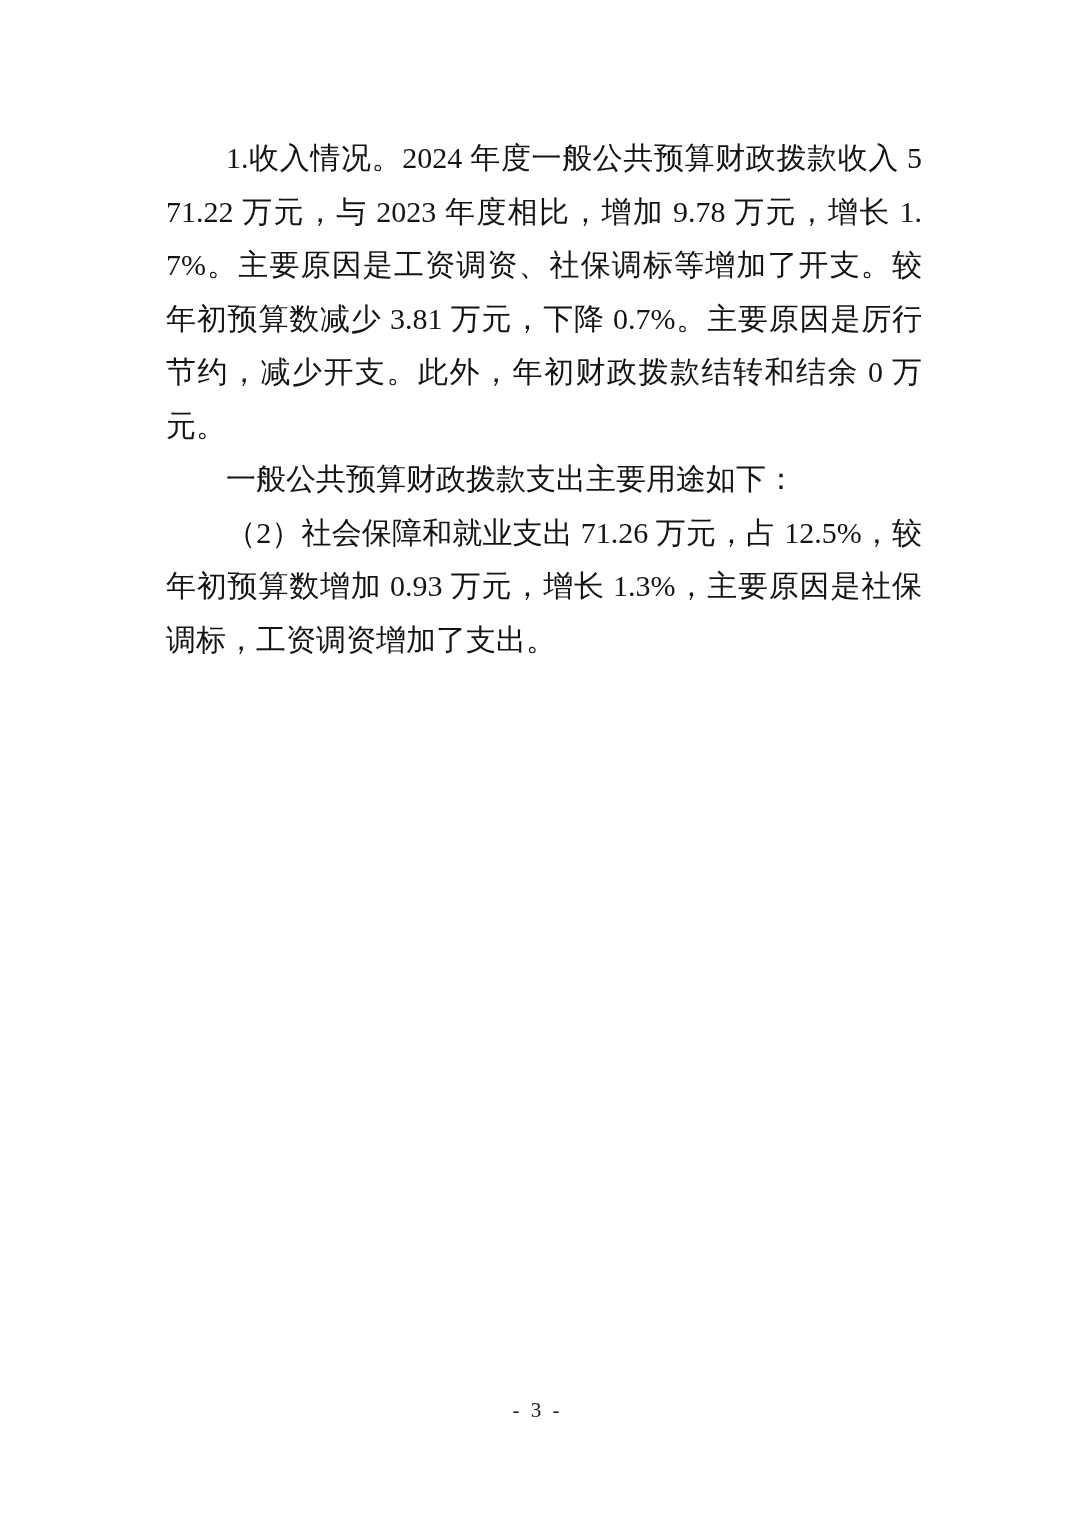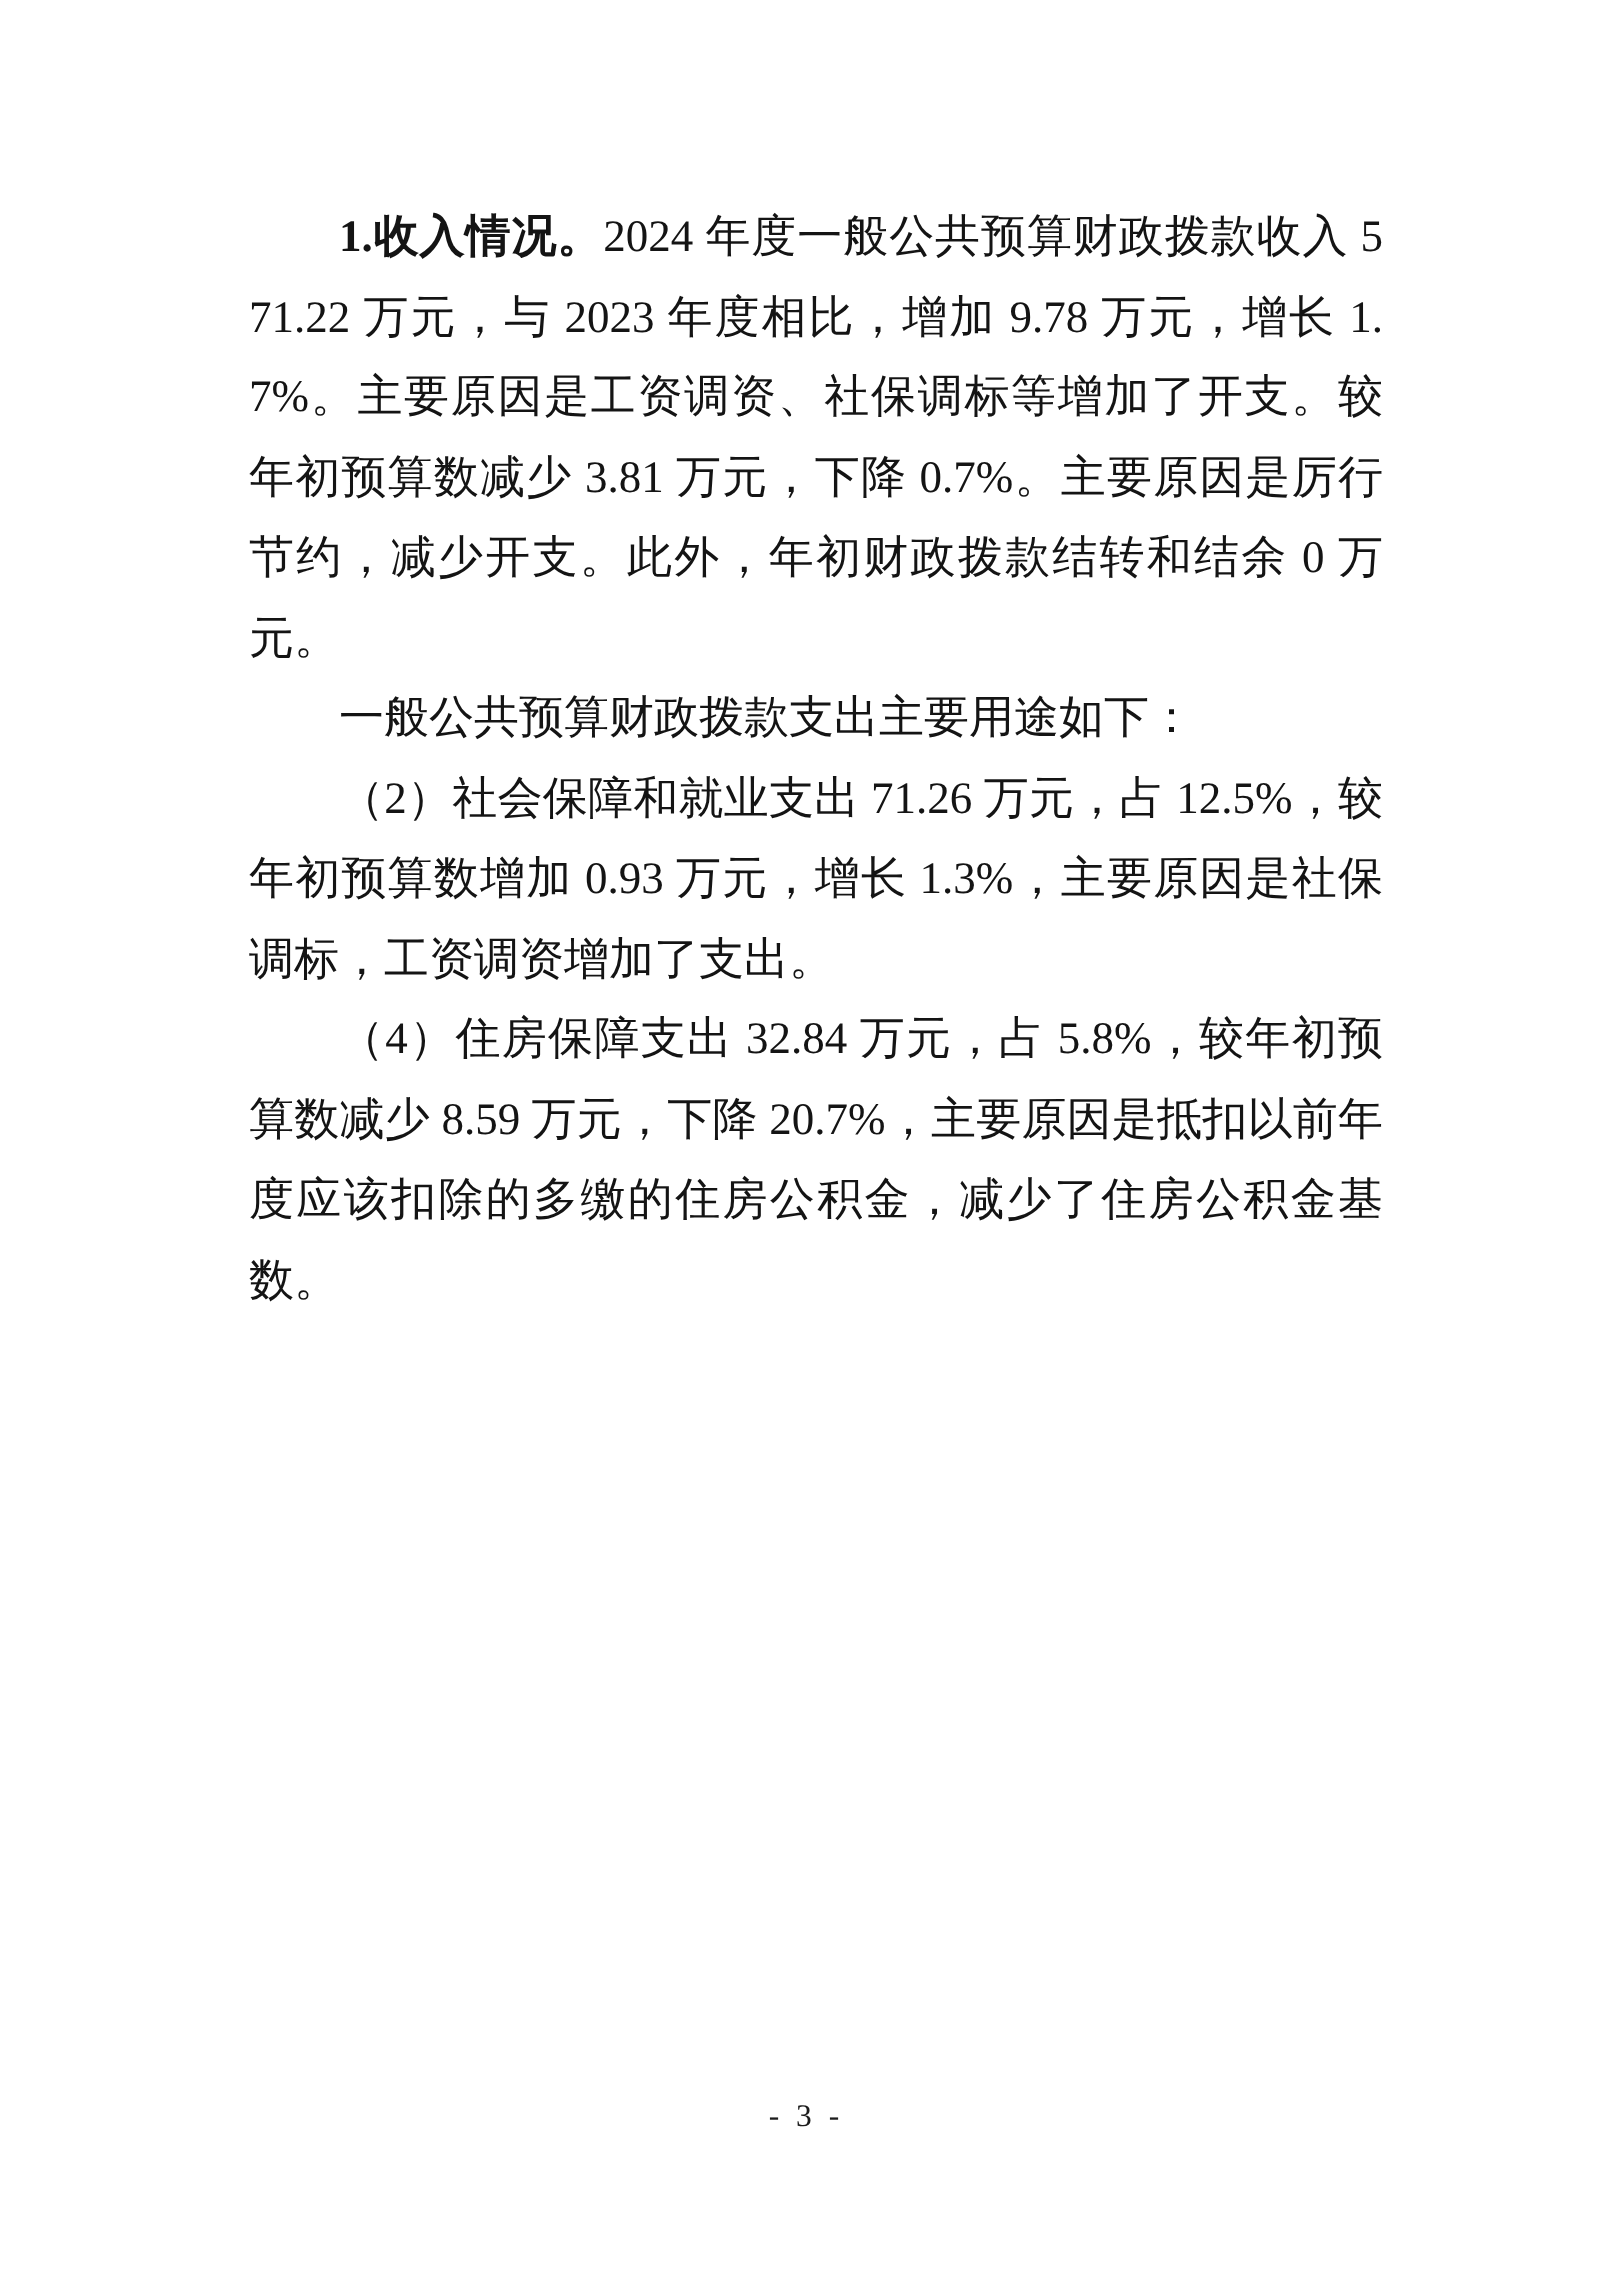--- a/index.html
+++ b/index.html
@@ -32,21 +32,21 @@
     padding: 0;
     font-size: 30px;
     line-height: 53.5px;
     color: #141414;
     text-align: justify;
     text-justify: inter-ideograph;
     text-indent: 2em;
     word-break: break-all;
   }
   .para .lead {
-    font-weight: bold;
+    font-weight: normal;
   }
   .footer {
     position: absolute;
     left: 0;
     width: 1075px;
     top: 1398px;
     text-align: center;
     font-size: 21px;
     color: #1c1c1c;
     letter-spacing: 3px;
@@ -60,18 +60,17 @@
 
     <p class="para"><span class="lead">1.收入情况。</span><span>2024 年度一般公共预算财政拨款收入 571.22 万元，与 2023 年度相比，增加 9.78 万元，增长 1.7%。主要原因是工资调资、社保调标等增加了开支。较年初预算数减少 3.81 万元，下降 0.7%。主要原因是厉行节约，减少开支。此外，年初财政拨款结转和结余 0 万元。</span></p>
 
 
     <p class="para"><span class="lead"></span><span>一般公共预算财政拨款支出主要用途如下：</span></p>
 
 
     <p class="para"><span class="lead"></span><span>（2）社会保障和就业支出 71.26 万元，占 12.5%，较年初预算数增加 0.93 万元，增长 1.3%，主要原因是社保调标，工资调资增加了支出。</span></p>
 
 
-    <p class="para"><span class="lead"></span><span>（4）住房保障支出 32.84 万元，占 5.8%，较年初预算数减少 8.59 万元，下降 20.7%，主要原因是抵扣以前年度应该扣除的多缴的住房公积金，减少了住房公积金基数。</span></p>
 
   </div>
 
   <div class="footer">- 3 -</div>
 </div>
 
 </body></html>

